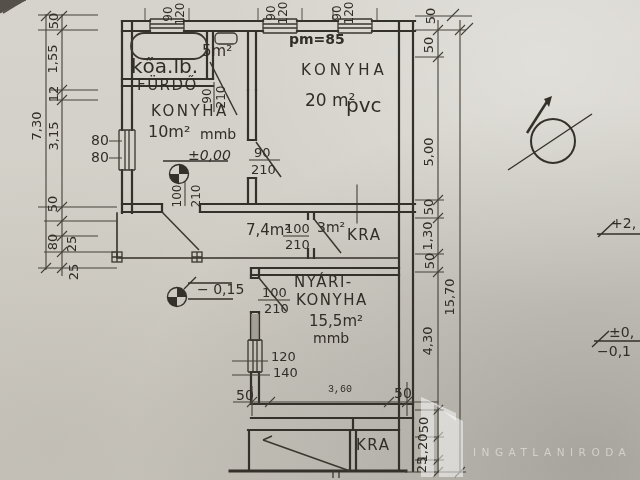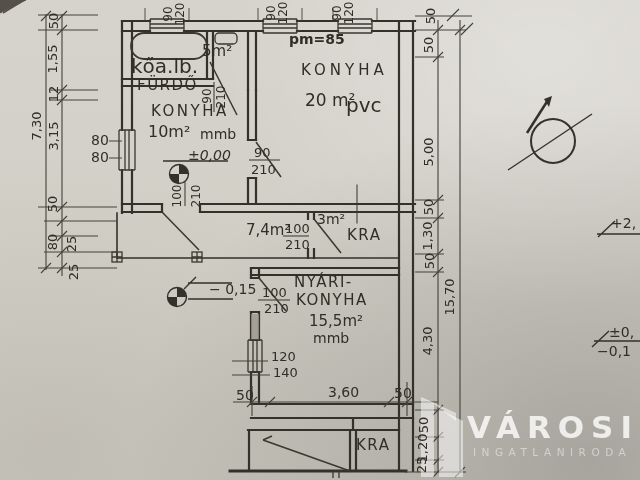--- a/index.html
+++ b/index.html
@@ -155,30 +155,30 @@
   <span class="lbl" style="left:131px;top:56px;font-size:20px;">kőa.lb.</span>
   <span class="lbl" style="left:202px;top:44px;font-size:15px;">5m²</span>
   <span class="lbl ls2" style="left:151px;top:104px;font-size:15px;">KONYHA</span>
   <span class="lbl" style="left:148px;top:124px;font-size:16px;">10m²</span>
   <span class="lbl" style="left:200px;top:127px;font-size:14px;">mmb</span>
   <span class="lbl" style="left:289px;top:32px;font-size:14px;font-weight:bold;">pm=85</span>
   <span class="lbl ls3" style="left:301px;top:63px;font-size:15px;">KONYHA</span>
   <span class="lbl" style="left:305px;top:92px;font-size:17px;">20 m²</span>
   <span class="lbl" style="left:346px;top:95px;font-size:20px;">pvc</span>
   <span class="lbl" style="left:246px;top:223px;font-size:15px;">7,4m²</span>
-  <span class="lbl" style="left:317px;top:212px;font-size:14px;">3m²</span>
+  <span class="lbl" style="left:317px;top:220px;font-size:14px;">3m²</span>
   <span class="lbl ls1" style="left:347px;top:228px;font-size:15px;">KRA</span>
   <span class="lbl ls1" style="left:294px;top:275px;font-size:15px;">NYÁRI-</span>
   <span class="lbl ls1" style="left:296px;top:293px;font-size:15px;">KONYHA</span>
   <span class="lbl" style="left:309px;top:314px;font-size:15px;">15,5m²</span>
   <span class="lbl" style="left:313px;top:331px;font-size:14px;">mmb</span>
   <span class="lbl ls1" style="left:356px;top:438px;font-size:15px;">KRA</span>
 
   <span class="lbl" style="left:188px;top:148px;font-size:14px;font-style:italic;">±0,00</span>
-  <span class="lbl" style="left:197px;top:282px;font-size:14px;margin-left:12px;">− 0,15</span>
+  <span class="lbl" style="left:197px;top:282px;font-size:14px;">− 0,15</span>
   <span class="lbl" style="left:611px;top:216px;font-size:14px;">+2,</span>
   <span class="lbl" style="left:609px;top:325px;font-size:14px;">±0,</span>
   <span class="lbl" style="left:597px;top:344px;font-size:14px;text-align:center;">−0,1</span>
 
   <span class="lbl rot" style="left:168px;top:14px;font-size:12px;">90</span>
   <span class="lbl rot" style="left:180px;top:14px;font-size:12px;">120</span>
   <span class="lbl rot" style="left:271px;top:13px;font-size:12px;">90</span>
   <span class="lbl rot" style="left:283px;top:13px;font-size:12px;">120</span>
   <span class="lbl rot" style="left:337px;top:13px;font-size:12px;">90</span>
   <span class="lbl rot" style="left:349px;top:13px;font-size:12px;">120</span>
@@ -211,19 +211,18 @@
   <span class="lbl rot" style="left:428px;top:152px;">5,00</span>
   <span class="lbl rot" style="left:428px;top:207px;">50</span>
   <span class="lbl rot" style="left:427px;top:236px;">1,30</span>
   <span class="lbl rot" style="left:429px;top:261px;">50</span>
   <span class="lbl rot" style="left:449px;top:297px;">15,70</span>
   <span class="lbl rot" style="left:427px;top:341px;">4,30</span>
   <span class="lbl rot" style="left:423px;top:425px;">50</span>
   <span class="lbl rot" style="left:422px;top:448px;">1,20</span>
   <span class="lbl rot" style="left:421px;top:465px;">25</span>
   <span class="lbl" style="left:236px;top:388px;font-size:14px;">50</span>
-  <span class="lbl" style="left:328px;top:385px;font-size:14px;">3,60</span>
+  <span class="lbl" style="left:328px;top:385px;font-size:10px;font-family:Liberation Mono, monospace;">3,60</span>
   <span class="lbl" style="left:394px;top:386px;font-size:14px;">50</span>
 
-  <span class="wm-title">VÁROSI</span>
   <span class="wm-sub">INGATLANIRODA</span>
 
 </div>
 
 </body></html>

